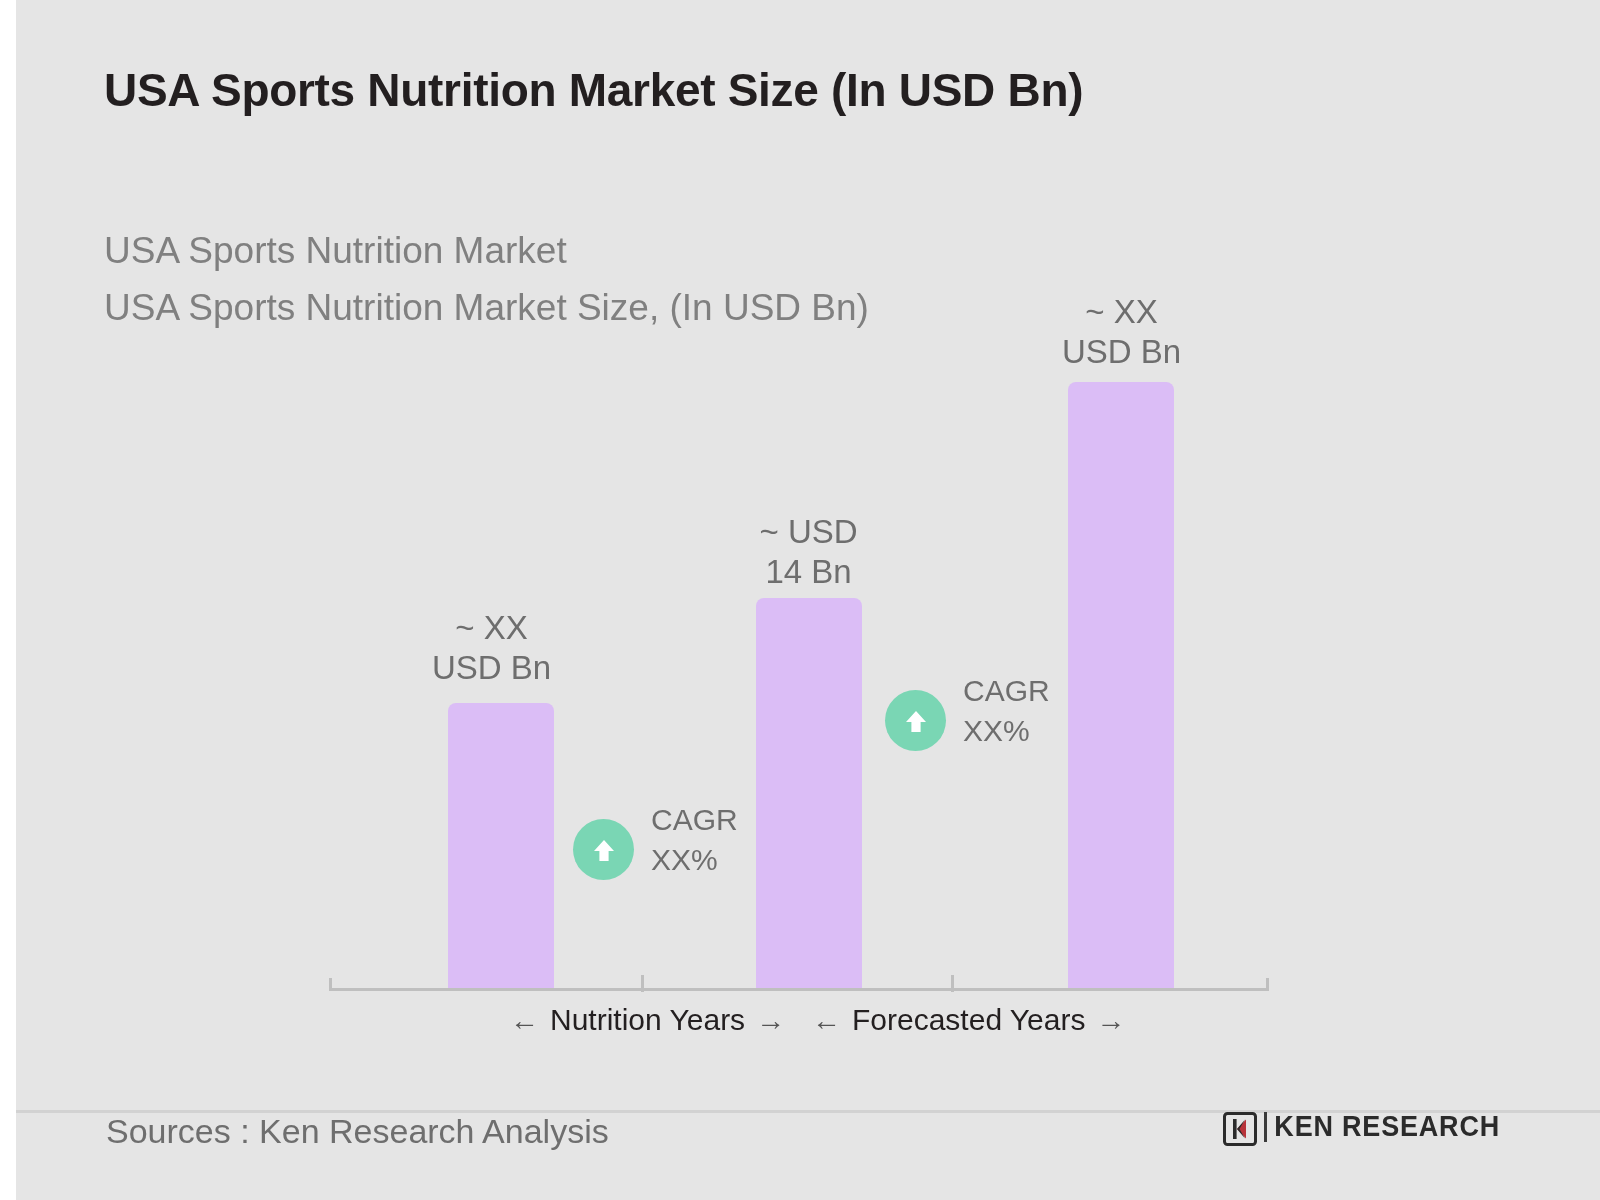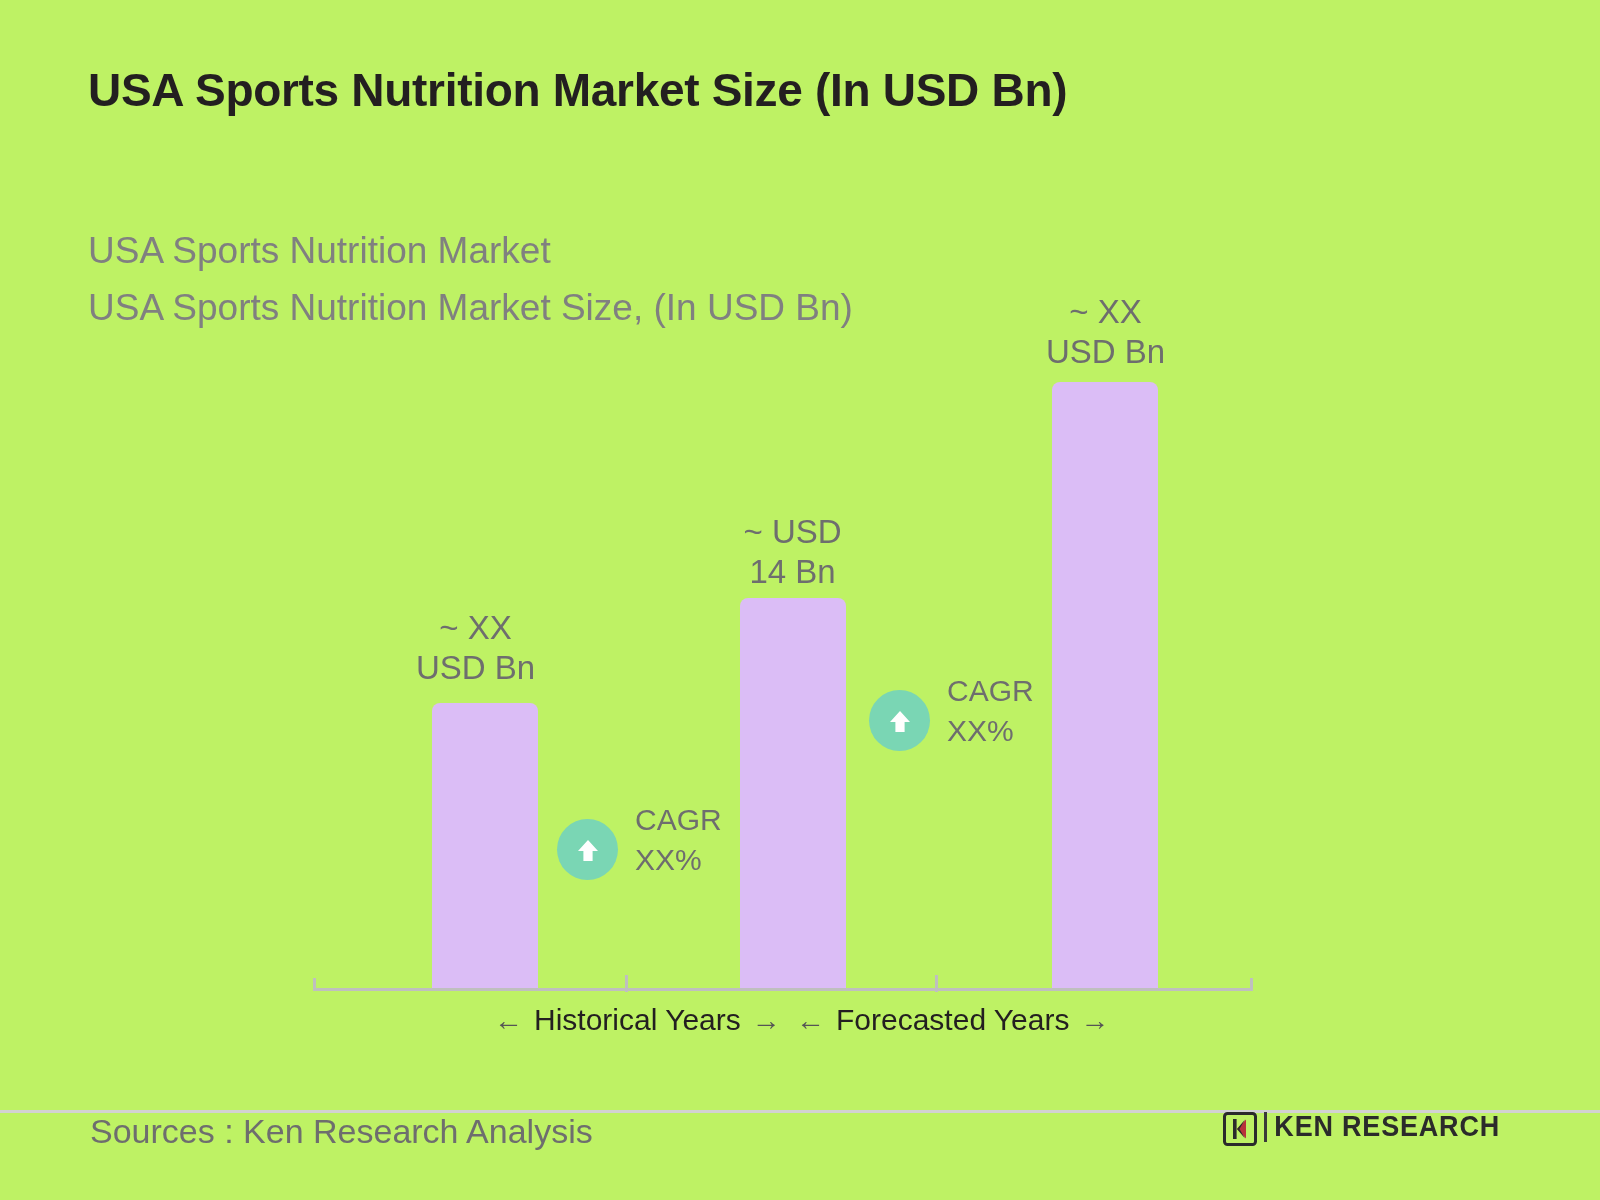--- a/index.html
+++ b/index.html
@@ -10,21 +10,22 @@
     width: 1600px;
     height: 1200px;
     background: #ffffff;
     font-family: "Liberation Sans", sans-serif;
     overflow: hidden;
     position: relative;
   }
   .slide {
     position: absolute;
     inset: 0;
-    background: #bef264;
+    background: #e5e5e5;
+    margin-left: 16px;
   }
 
   
   .title {
     position: absolute;
     left: 88px;
     top: 63px;
     font-size: 46px;
     font-weight: bold;
     color: #231f20;
@@ -234,21 +235,21 @@
     </div>
 
     <div class="axis-line"></div>
     <div class="axis-tick short" style="left:313px;"></div>
     <div class="axis-tick" style="left:625px;"></div>
     <div class="axis-tick" style="left:935px;"></div>
     <div class="axis-tick short" style="left:1250px;"></div>
 
     <div class="axis-caption" style="left:494px;">
       <span class="arrow">←</span>
-      <span>Historical Years</span>
+      <span>Nutrition Years</span>
       <span class="arrow">→</span>
     </div>
 
     <div class="axis-caption" style="left:796px;">
       <span class="arrow">←</span>
       <span>Forecasted Years</span>
       <span class="arrow">→</span>
     </div>
 
   </div>

